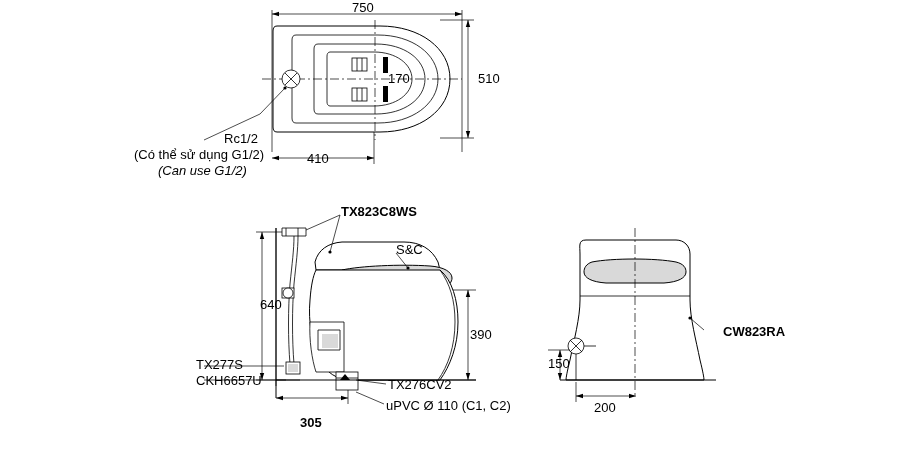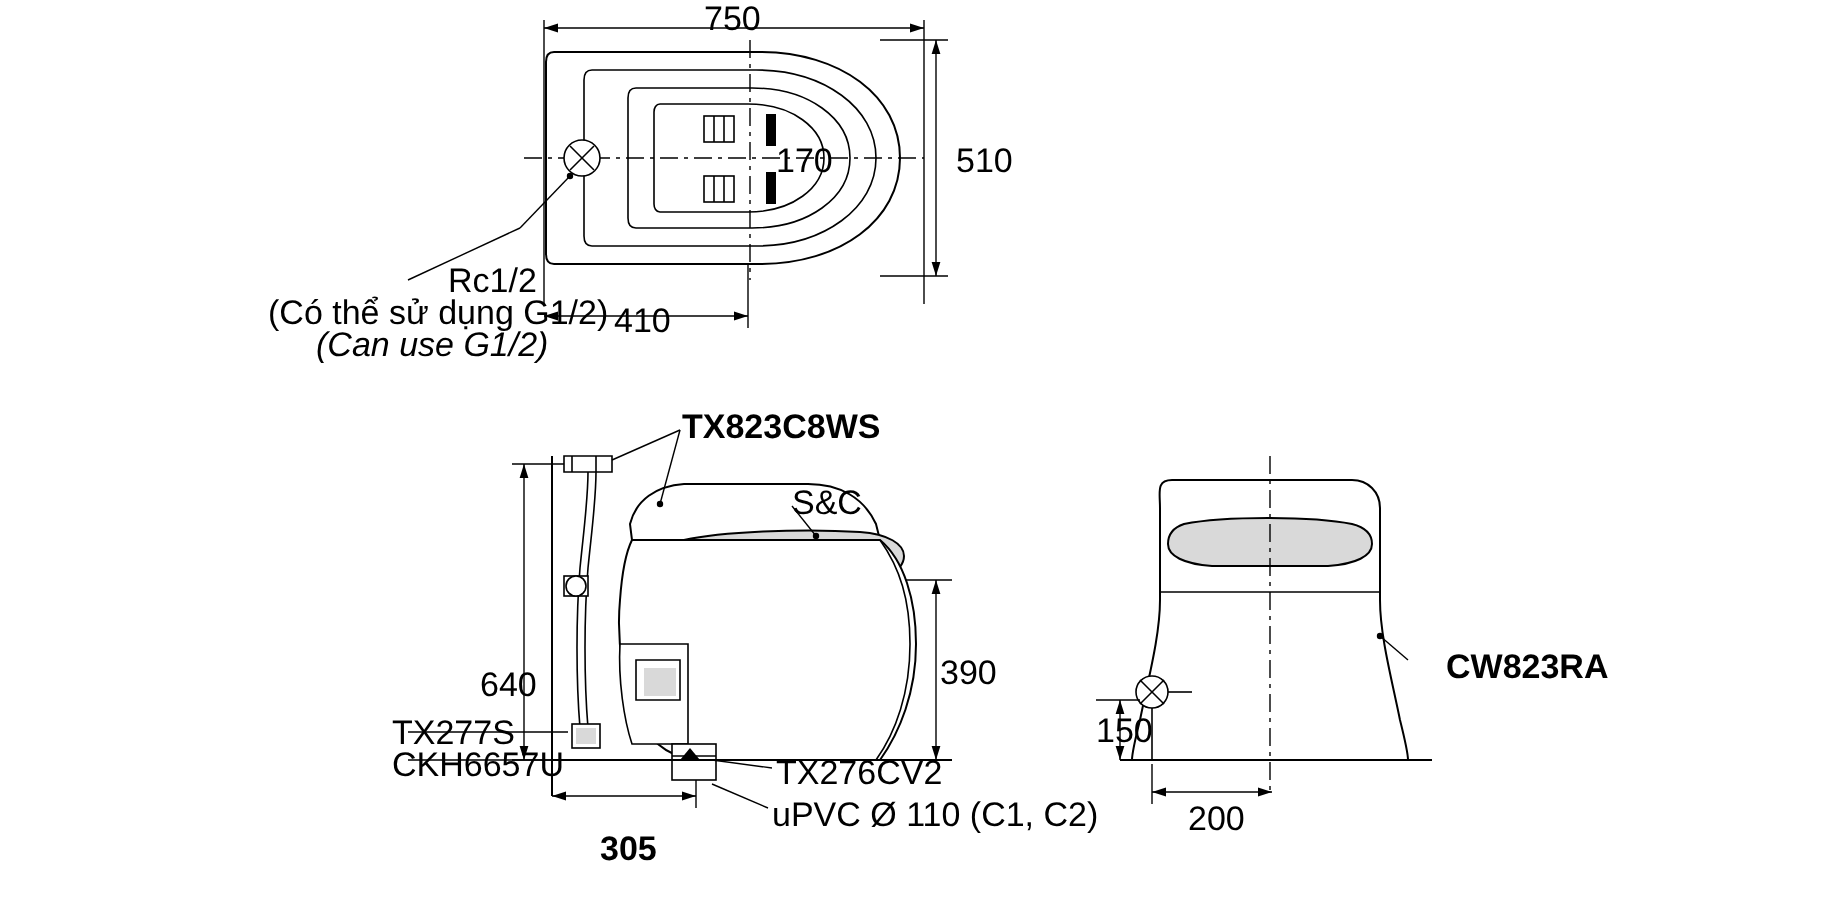--- a/index.html
+++ b/index.html
@@ -13,21 +13,21 @@
   #page {
     position: relative;
     width: 920px;
     height: 460px;
     background: #ffffff;
     overflow: hidden;
   }
   .lbl {
     position: absolute;
     font-family: "Liberation Sans", sans-serif;
-    font-size: 17px;
+    font-size: 13px;
     color: #000000;
     white-space: nowrap;
     line-height: 1.1;
   }
   .lbl.bold { font-weight: bold; }
   .lbl.italic { font-style: italic; }
   .lbl.center { text-align: center; }
   svg { position: absolute; left: 0; top: 0; }
   .ln { stroke: #000000; stroke-width: 1; fill: none; }
   .ln-thin { stroke: #000000; stroke-width: 0.8; fill: none; }
@@ -217,21 +217,21 @@
   <div class="lbl" style="left:352px; top:1px;">750</div>
   <div class="lbl" style="left:478px; top:72px;">510</div>
   <div class="lbl" style="left:388px; top:72px;">170</div>
   <div class="lbl" style="left:307px; top:152px;">410</div>
   <div class="lbl" style="left:224px; top:132px;">Rc1/2</div>
   <div class="lbl" style="left:134px; top:148px;">(Có thể sử dụng G1/2)</div>
   <div class="lbl italic" style="left:158px; top:164px;">(Can use G1/2)</div>
 
   <div class="lbl bold" style="left:341px; top:205px;">TX823C8WS</div>
   <div class="lbl" style="left:396px; top:243px;">S&amp;C</div>
-  <div class="lbl" style="left:240px; top:298px;margin-top:36px;">640</div>
+  <div class="lbl" style="left:260px; top:298px;">640</div>
   <div class="lbl" style="left:470px; top:328px;">390</div>
   <div class="lbl" style="left:300px; top:416px;font-weight:bold;">305</div>
   <div class="lbl" style="left:196px; top:358px;">TX277S</div>
   <div class="lbl" style="left:196px; top:374px;">CKH6657U</div>
   <div class="lbl" style="left:388px; top:378px;">TX276CV2</div>
   <div class="lbl" style="left:386px; top:399px;">uPVC Ø 110 (C1, C2)</div>
 
   <div class="lbl bold" style="left:708px; top:325px;margin-left:15px;">CW823RA</div>
   <div class="lbl" style="left:548px; top:357px;">150</div>
   <div class="lbl" style="left:594px; top:401px;">200</div>

